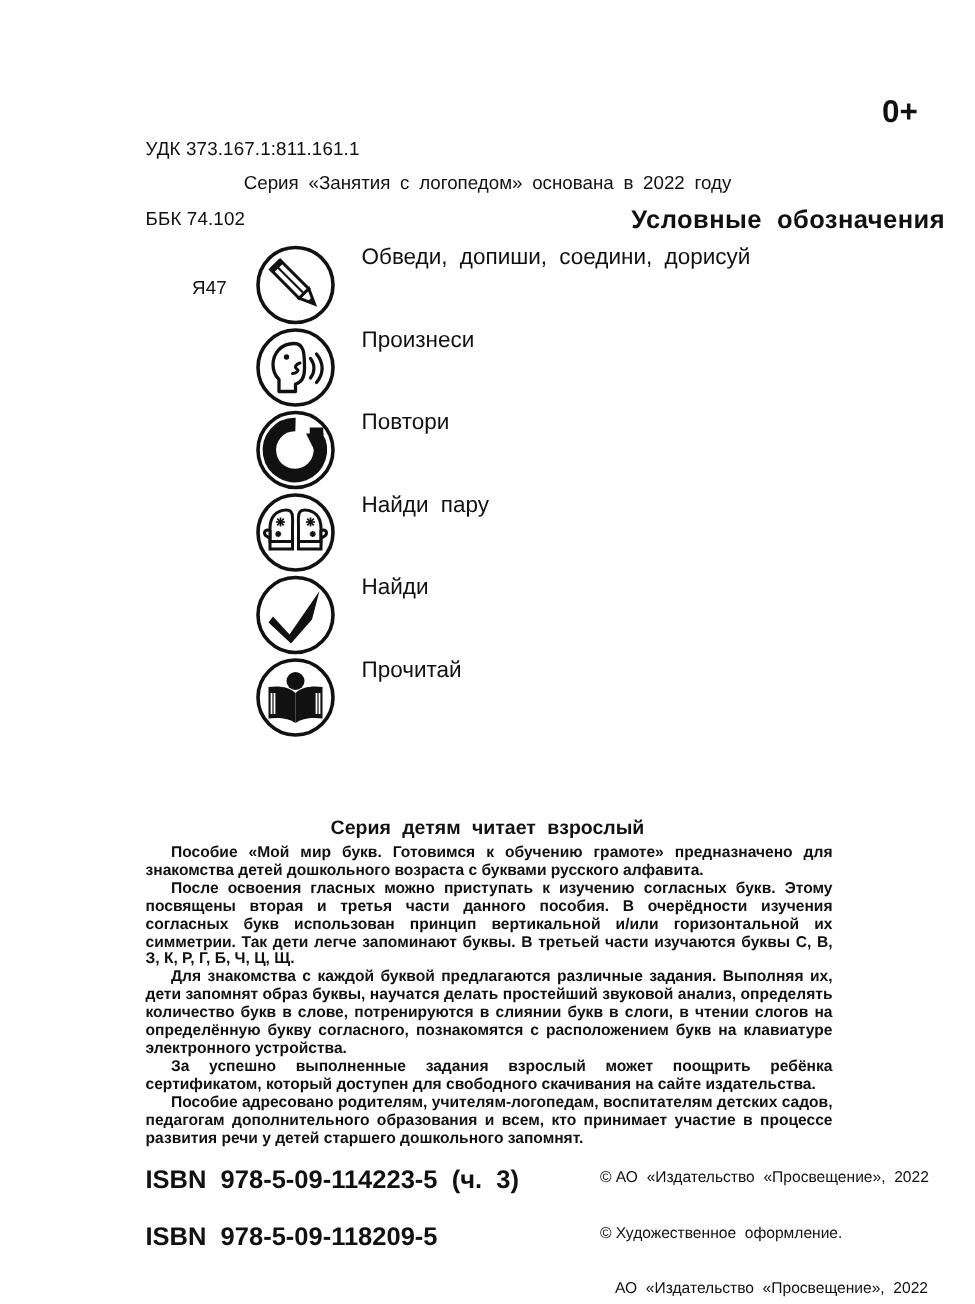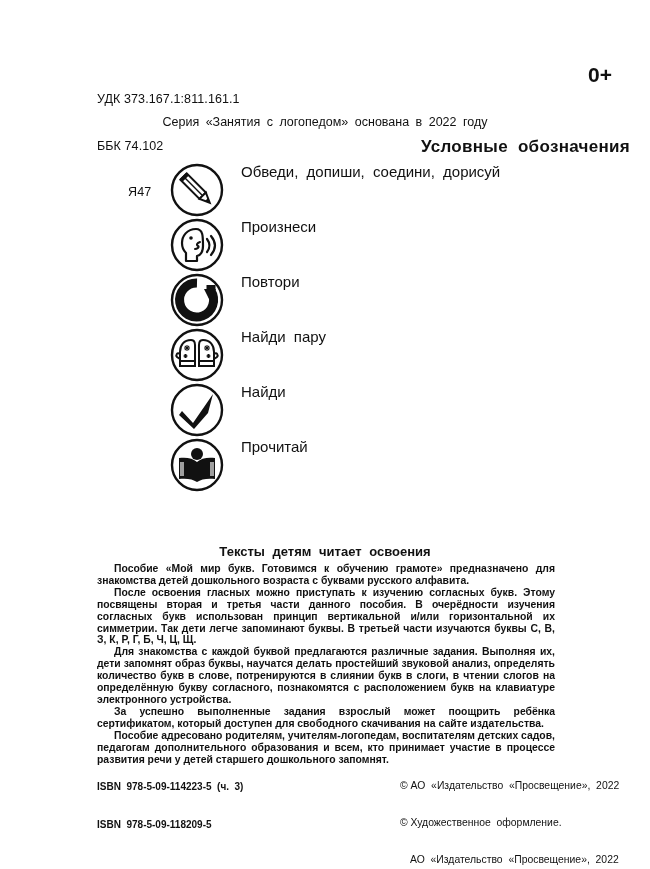--- a/index.html
+++ b/index.html
@@ -122,21 +122,21 @@
   .body-text p {
     margin: 0;
     text-indent: 17px;
   }
 
   
   .isbn-block {
     position: absolute;
     left: 97px;
     top: 755px;
-    font-size: 10px;
+    font-size: 17px;
     line-height: 12.8px;
     font-weight: bold;
     white-space: pre;
   }
 
   .copyright-block {
     position: absolute;
     left: 400px;
     top: 755px;
     font-size: 10.4px;
@@ -272,21 +272,21 @@
             <line x1="41" y1="24" x2="41" y2="38"></line>
             <line x1="43" y1="24" x2="43" y2="38"></line>
           </g>
         </svg>
       </div>
       <div class="legend-label">Прочитай</div>
     </div>
 
   </div>
 
-  <div class="texts-heading">Тексты  детям  читает  освоения</div>
+  <div class="texts-heading">Серия  детям  читает  взрослый</div>
 
   <div class="body-text">
     <p>Пособие «Мой мир букв. Готовимся к обучению грамоте» предназначено для знакомства детей дошкольного возраста с буквами русского алфавита.</p>
     <p>После освоения гласных можно приступать к изучению согласных букв. Этому посвящены вторая и третья части данного пособия. В очерёдности изучения согласных букв использован принцип вертикальной и/или горизонтальной их симметрии. Так дети легче запоминают буквы. В третьей части изучаются буквы С, В, З, К, Р, Г, Б, Ч, Ц, Щ.</p>
     <p>Для знакомства с каждой буквой предлагаются различные задания. Выполняя их, дети запомнят образ буквы, научатся делать простейший звуковой анализ, определять количество букв в слове, потренируются в слиянии букв в слоги, в чтении слогов на определённую букву согласного, познакомятся с расположением букв на клавиатуре электронного устройства.</p>
     <p>За успешно выполненные задания взрослый может поощрить ребёнка сертификатом, который доступен для свободного скачивания на сайте издательства.</p>
     <p>Пособие адресовано родителям, учителям-логопедам, воспитателям детских садов, педагогам дополнительного образования и всем, кто принимает участие в процессе развития речи у детей старшего дошкольного запомнят.</p>
   </div>
 
   <div class="isbn-block">

